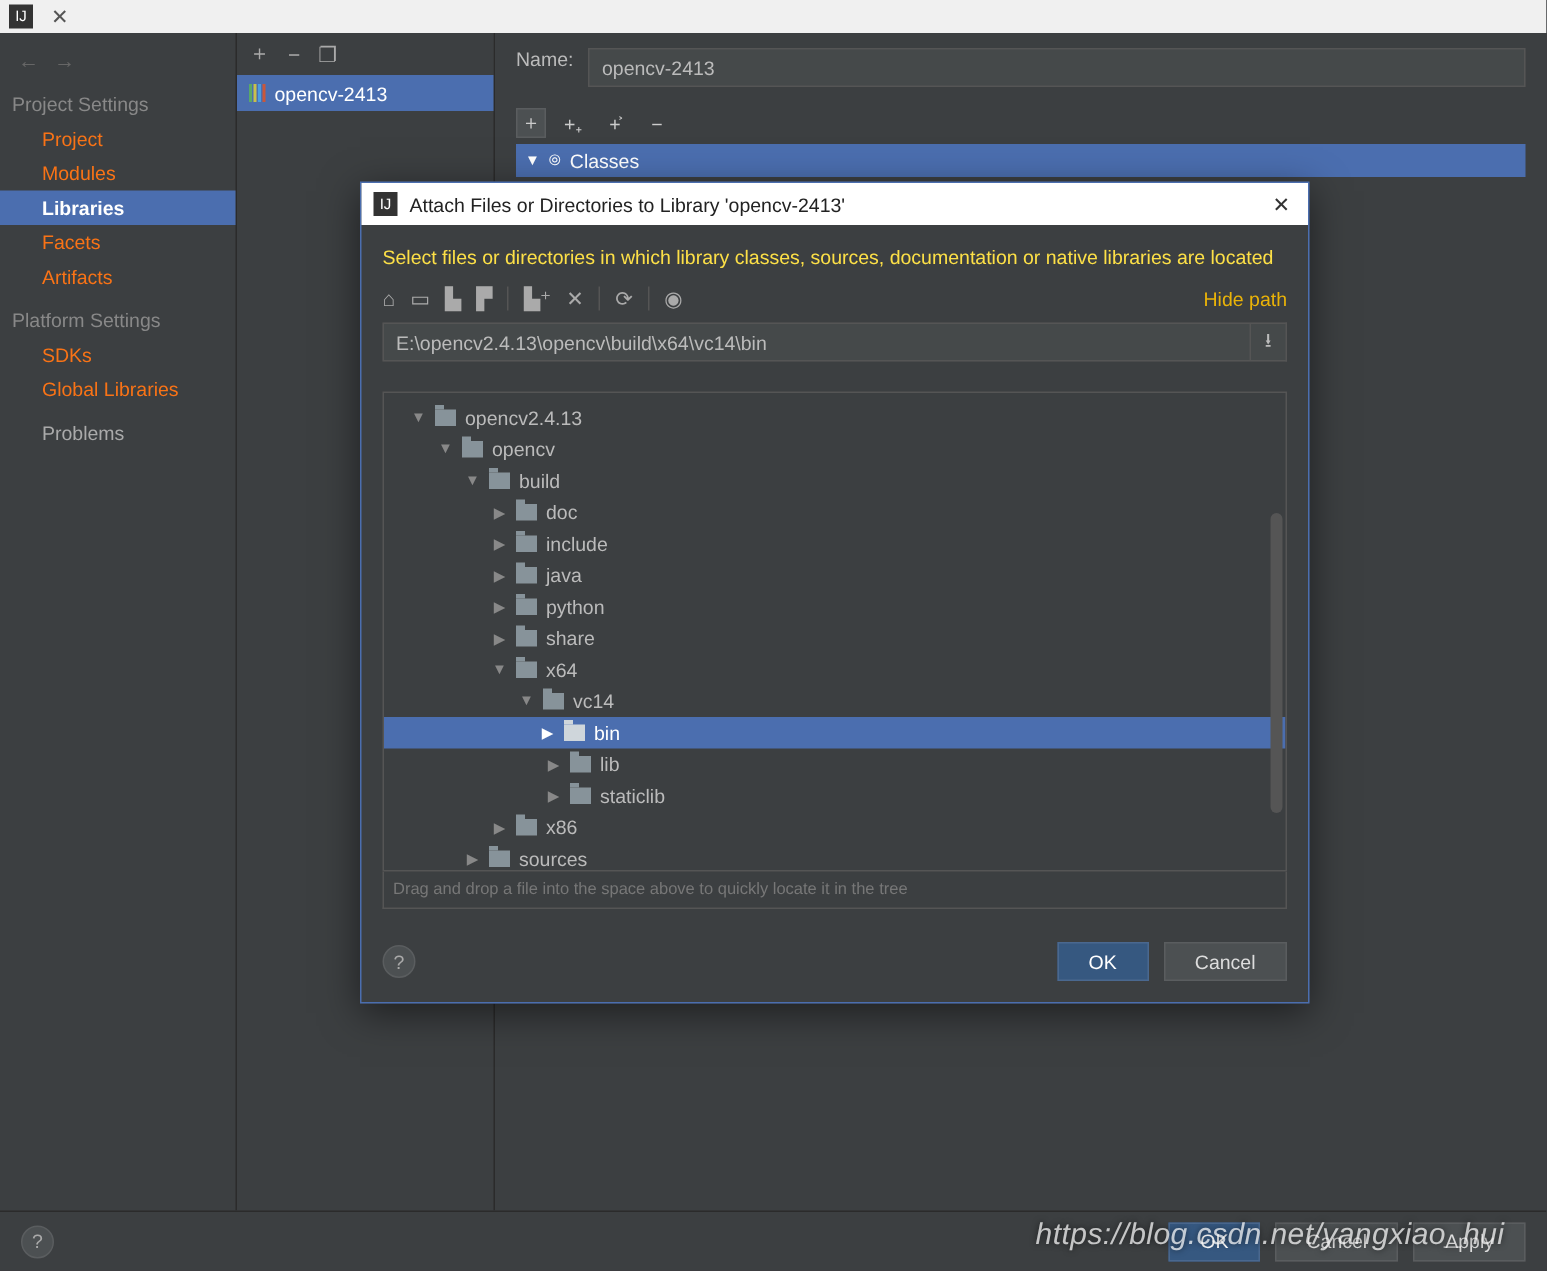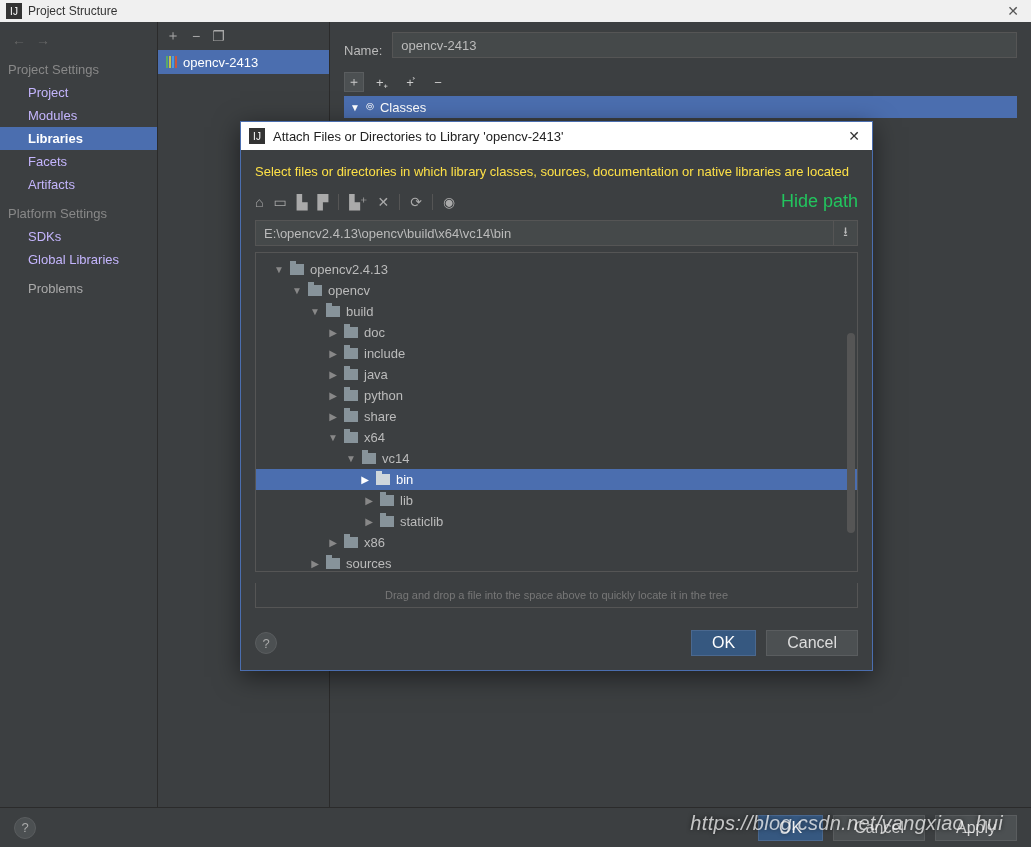--- a/index.html
+++ b/index.html
@@ -10,93 +10,92 @@
   .titlebar .logo { width: 16px; height: 16px; background: #333; color: #fff; display: inline-flex; align-items: center; justify-content: center; font-size: 10px; margin-right: 6px; }
   .titlebar .title { flex: 1; font-size: 12px; }
   .titlebar .close { font-size: 14px; color: #555; padding: 0 6px; cursor: default; }
 
   
   .main { display: flex; height: 785px; }
   .sidebar { width: 158px; background: #3c3f41; border-right: 1px solid #2b2b2b; padding-top: 6px; }
   .nav-toolbar { height: 24px; display: flex; align-items: center; gap: 10px; padding: 0 12px; }
   .nav-arrow { color: #666; font-size: 14px; }
   .settings-head { color: #888; font-size: 13px; padding: 10px 8px 4px 8px; font-weight: 400; }
-  .settings-item { padding: 4px 8px 4px 28px; font-size: 13px; color: #c4b5fd; cursor: default; }
+  .settings-item { padding: 4px 8px 4px 28px; font-size: 13px; color: #f97316; cursor: default; }
   .settings-item.selected { background: #4b6eaf; color: #fff; font-weight: bold; }
   .problems-item { padding: 10px 8px 4px 28px; font-size: 13px; color: #aaa; }
 
   
   .midcol { width: 172px; background: #3c3f41; border-right: 1px solid #2b2b2b; }
   .mid-toolbar { height: 28px; background: #3c3f41; display: flex; align-items: center; gap: 12px; padding: 0 8px; border-bottom: 0px solid #2b2b2b; }
   .tb-icon { color: #aaa; font-size: 14px; }
   .lib-item { height: 24px; display: flex; align-items: center; gap: 6px; padding: 0 8px; background: #4b6eaf; color: #fff; font-size: 13px; }
   .lib-icon { display: inline-flex; gap: 1px; }
   .lib-icon span { display: inline-block; width: 2px; height: 12px; }
   .lib-icon span:nth-child(1){background:#59a869;}
   .lib-icon span:nth-child(2){background:#c9c04a;}
   .lib-icon span:nth-child(3){background:#499ce0;}
   .lib-icon span:nth-child(4){background:#c9573b;}
 
   
   .rightpanel { flex: 1; background: #3c3f41; padding: 10px 14px; position: relative; }
-  .name-row { display: flex; align-items: flex-end; gap: 10px; margin-bottom: 14px; }
+  .name-row { display: flex; align-items: flex-start; gap: 10px; margin-bottom: 14px; }
   .name-label { color: #bbb; font-size: 13px; }
   .name-input { flex: 1; background: #45494a; border: 1px solid #555; color: #bbb; padding: 4px 8px; height: 26px; font-size: 13px; }
   .right-toolbar { display: flex; align-items: center; gap: 8px; margin-bottom: 4px; }
   .rt-btn { width: 20px; height: 20px; background: #4c5052; border: 1px solid #5a5d5f; color: #ccc; display: inline-flex; align-items: center; justify-content: center; font-size: 13px; }
   .rt-btn.plain { background: transparent; border: none; }
   .classes-row { display: flex; align-items: center; gap: 6px; background: #4b6eaf; color: #fff; height: 22px; padding: 0 6px; font-size: 13px; }
   .tri { font-size: 10px; }
 
   
   .modal-overlay { position: absolute; left: 0; top: 0; right: 0; bottom: 0; }
   .modal { position: absolute; left: 240px; top: 121px; width: 633px; background: #3c3f41; border: 1px solid #4b6eaf; box-shadow: 0 6px 24px rgba(0,0,0,0.5); }
   .modal-title { background: #fff; color: #222; height: 28px; display: flex; align-items: center; padding: 0 8px; font-size: 13px; }
   .modal-title .logo { width: 16px; height: 16px; background: #333; color: #fff; display: inline-flex; align-items: center; justify-content: center; font-size: 10px; margin-right: 8px; }
   .modal-title .mt-text { flex: 1; }
   .modal-title .mt-close { font-size: 14px; color: #333; padding: 0 4px; }
   .modal-body { padding: 14px 14px 12px 14px; }
   .modal-msg { color: #fde047; font-size: 13px; margin-bottom: 12px; }
   .file-toolbar { display: flex; align-items: center; gap: 10px; margin-bottom: 8px; }
   .ft-icon { color: #aaa; font-size: 14px; }
   .ft-sep { width: 1px; height: 16px; background: #555; }
-  .hide-path { margin-left: auto; color: #22c55e; font-size: 18px; }
-  .path-row { display: flex; align-items: stretch; margin-bottom: 6px; }
+  .hide-path { margin-left: auto; color: #eab308; font-size: 13px; }
+  .path-row { display: flex; align-items: stretch; margin-bottom: 20px; }
   .path-input { flex: 1; background: #45494a; border: 1px solid #555; color: #bbb; padding: 4px 8px; height: 26px; font-size: 13px; }
   .path-btn { width: 24px; display: inline-flex; align-items: center; justify-content: center; border: 1px solid #555; border-left: none; background: #45494a; color: #bbb; font-size: 13px; }
   .tree-wrap { border: 1px solid #555; background: #3c3f41; height: 320px; overflow: hidden; position: relative; }
   .tree { padding: 6px 4px 4px 4px; }
   .tree-row { height: 21px; display: flex; align-items: center; gap: 6px; color: #bbb; font-size: 13px; white-space: nowrap; }
   .tree-row.sel { background: #4b6eaf; color: #fff; margin-left:-4px; margin-right:-4px; padding-left:4px; padding-right:4px; }
   .arr { width: 10px; display: inline-flex; justify-content: center; font-size: 10px; color: #888; }
   .tree-row.sel .arr { color: #fff; }
   .fld { width: 14px; height: 11px; background: #87939a; display: inline-block; position: relative; }
   .fld::before { content: ''; position: absolute; top: -3px; left: 0; width: 6px; height: 3px; background: #87939a; }
   .tree-row.sel .fld, .tree-row.sel .fld::before { background: #cfd6db; }
-  .drag-hint { text-align: center; color: #777; font-size: 11px; padding: 6px; border: 1px solid #555; border-top: none; margin-top: 11px; }
+  .drag-hint { color: #777; font-size: 11px; padding: 6px; border: 1px solid #555; border-top: none; }
   .scrollbar-thumb { position: absolute; right: 2px; top: 80px; width: 8px; height: 200px; background: #555; border-radius: 4px; }
   .modal-footer { display: flex; align-items: center; padding: 10px 14px 14px 14px; gap: 10px; }
   .help-circle { width: 22px; height: 22px; border-radius: 50%; background: #4c5052; color: #aaa; display: inline-flex; align-items: center; justify-content: center; font-size: 13px; border: 1px solid #5a5d5f; }
   .spacer { flex: 1; }
-  .btn { height: 15px; padding: 12px 20px; border: 1px solid #5a5d5f; background: #4c5052; color: #ddd; font-size: 16px; display: inline-flex; align-items: center; }
+  .btn { height: 15px; padding: 12px 20px; border: 1px solid #5a5d5f; background: #4c5052; color: #ddd; font-size: 13px; display: inline-flex; align-items: center; }
   .btn.primary { background: #365880; border-color: #4a688f; color: #fff; }
 
   
   .bottombar { position: absolute; left: 0; right: 0; bottom: 0; height: 40px; background: #3c3f41; border-top: 1px solid #2b2b2b; display: flex; align-items: center; padding: 0 14px; gap: 10px; }
   .bottom-spacer { flex: 1; }
 
   
   .watermark { position: absolute; right: 28px; bottom: 12px; color: rgba(255,255,255,0.72); font-size: 20px; font-style: italic; letter-spacing: 0.3px; pointer-events: none; text-shadow: 0 0 4px rgba(0,0,0,0.6); }
 </style>
 </head>
 <body>
 
 <div class="titlebar">
   <span class="logo">IJ</span>
-  <span class="title">Project Structure</span>
   <span class="close">✕</span>
 </div>
 
 <div class="main">
 
   <div class="sidebar">
     <div class="nav-toolbar">
       <span class="nav-arrow">←</span>
       <span class="nav-arrow">→</span>
     </div>

